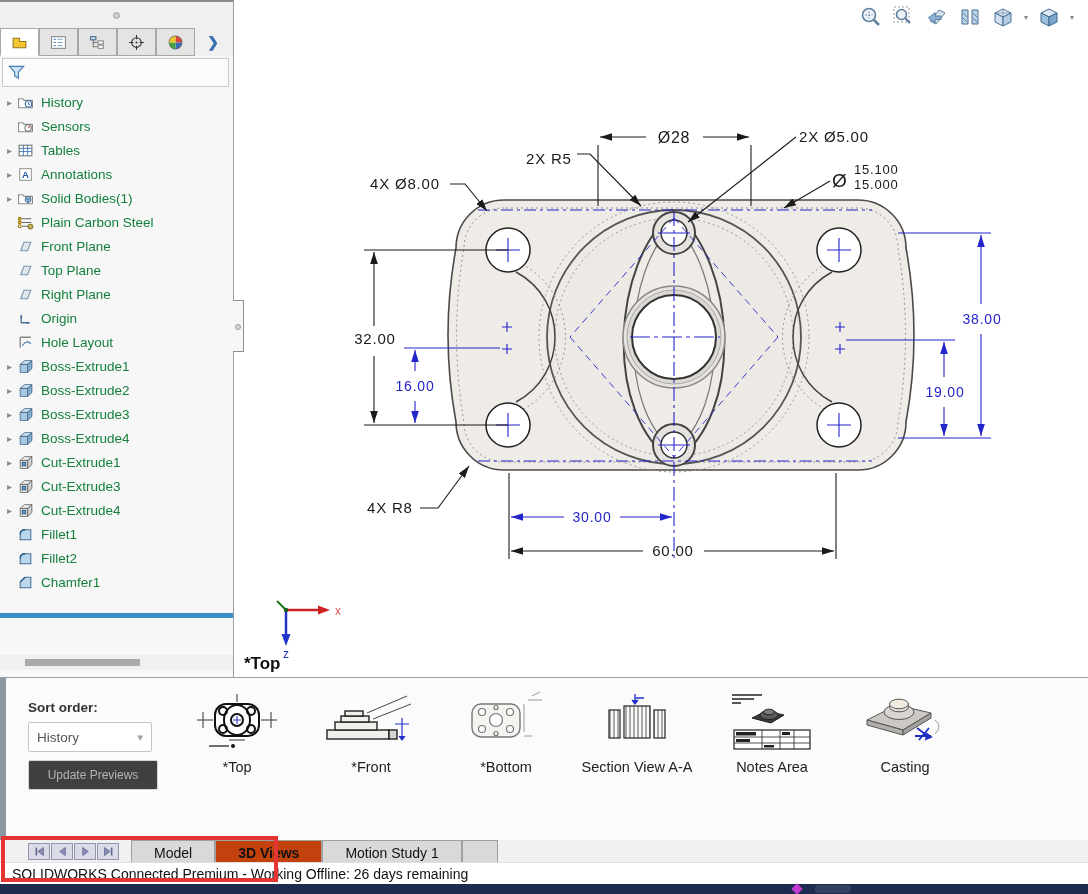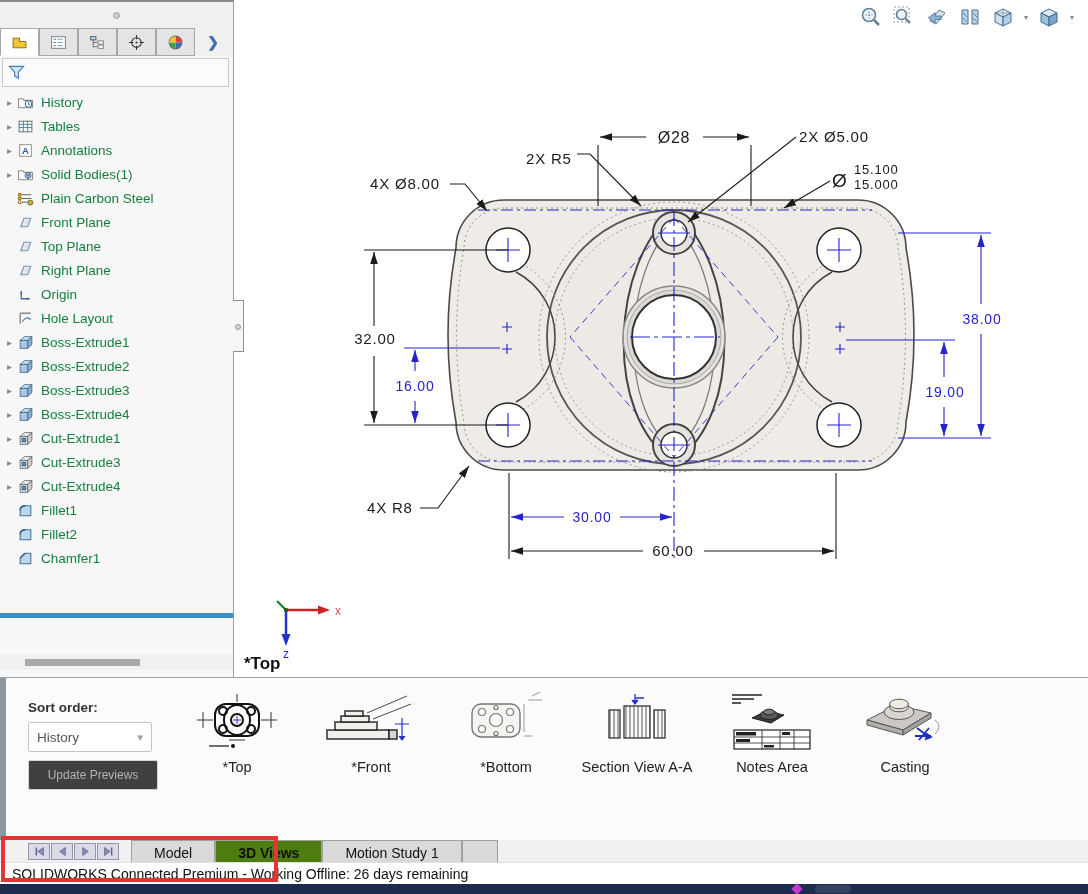--- a/index.html
+++ b/index.html
@@ -51,21 +51,21 @@
   .view-thumb svg { width:100px; height:64px; }
   .view-label { margin-top:5px; font-size:14.5px; color:#222; }
 
   
   #tabbar { position:absolute; left:0; top:840px; width:1088px; height:22px; background:#f1f1f1; display:flex; align-items:stretch; }
   #navbtns { display:flex; margin-left:28px; align-items:center; gap:1px; }
   .navbtn { width:22px; height:17px; background:#d9dbe6; border:1px solid #9295ad; display:flex; align-items:center; justify-content:center; }
   .navbtn svg { width:13px; height:11px; }
   #tabs { display:flex; margin-left:12px; }
   .doc-tab { padding:12px 22px; display:flex; align-items:center; font-size:14px; color:#111; background:#d9d9d9; border:1px solid #a0a0a0; border-bottom:none; }
-  .doc-tab.active { background:#4d7c0f; font-weight:bold; }
+  .doc-tab.active { background:#c2410c; font-weight:bold; }
   .tab-stub { width:36px; background:#d9d9d9; border:1px solid #a0a0a0; border-bottom:none; }
 
   
   #statusbar { position:absolute; left:0; top:862px; width:1088px; height:22px; background:#fff; display:flex; align-items:center; border-top:1px solid #e0e0e0; }
   #statusbar span { font-size:14px; color:#111; margin-left:12px; white-space:nowrap; }
   #taskbar { position:absolute; left:0; top:884px; width:1088px; height:10px; background:#1d2b4e; }
   #taskbar .magenta { position:absolute; left:793px; top:1px; width:8px; height:8px; background:#c13ad1; transform:rotate(45deg); }
   #taskbar .pill { position:absolute; left:815px; top:1px; width:36px; height:8px; background:#32415f; border-radius:3px; }
 
   
@@ -130,20 +130,29 @@
     <div id="tree">
 
     <div class="tree-row">
           <span class="expander">▸</span>
           <span class="ticon"><svg viewBox="0 0 16 16">
               <path d="M1.5 4.5h4l1 1.5h8v7h-13z" fill="#fff" stroke="#8a8a8a"></path>
               <circle cx="10.8" cy="9.3" r="3" fill="#fff" stroke="#3a6fb0"></circle>
               <path d="M10.8 7.8v1.6l1.2 .7" stroke="#3a6fb0" fill="none"></path>
             </svg></span>
           <span class="tlabel">History</span>
+        </div>
+        <div class="tree-row">
+          <span class="expander"></span>
+          <span class="ticon"><svg viewBox="0 0 16 16">
+              <path d="M1.5 4.5h4l1 1.5h8v7h-13z" fill="#fff" stroke="#8a8a8a"></path>
+              <circle cx="10.5" cy="9.3" r="3" fill="#fff" stroke="#777"></circle>
+              <path d="M10.5 9.3 12.3 7.8" stroke="#c0392b"></path>
+            </svg></span>
+          <span class="tlabel">Sensors</span>
         </div>
         <div class="tree-row">
           <span class="expander">▸</span>
           <span class="ticon"><svg viewBox="0 0 16 16">
               <rect x="2" y="3" width="12" height="10" fill="#fff" stroke="#777"></rect>
               <path d="M2 6h12M2 9h12M6 3v10M10 3v10" stroke="#3a6fb0" stroke-width="0.8" fill="none"></path>
             </svg></span>
           <span class="tlabel">Tables</span>
         </div>
         <div class="tree-row">

